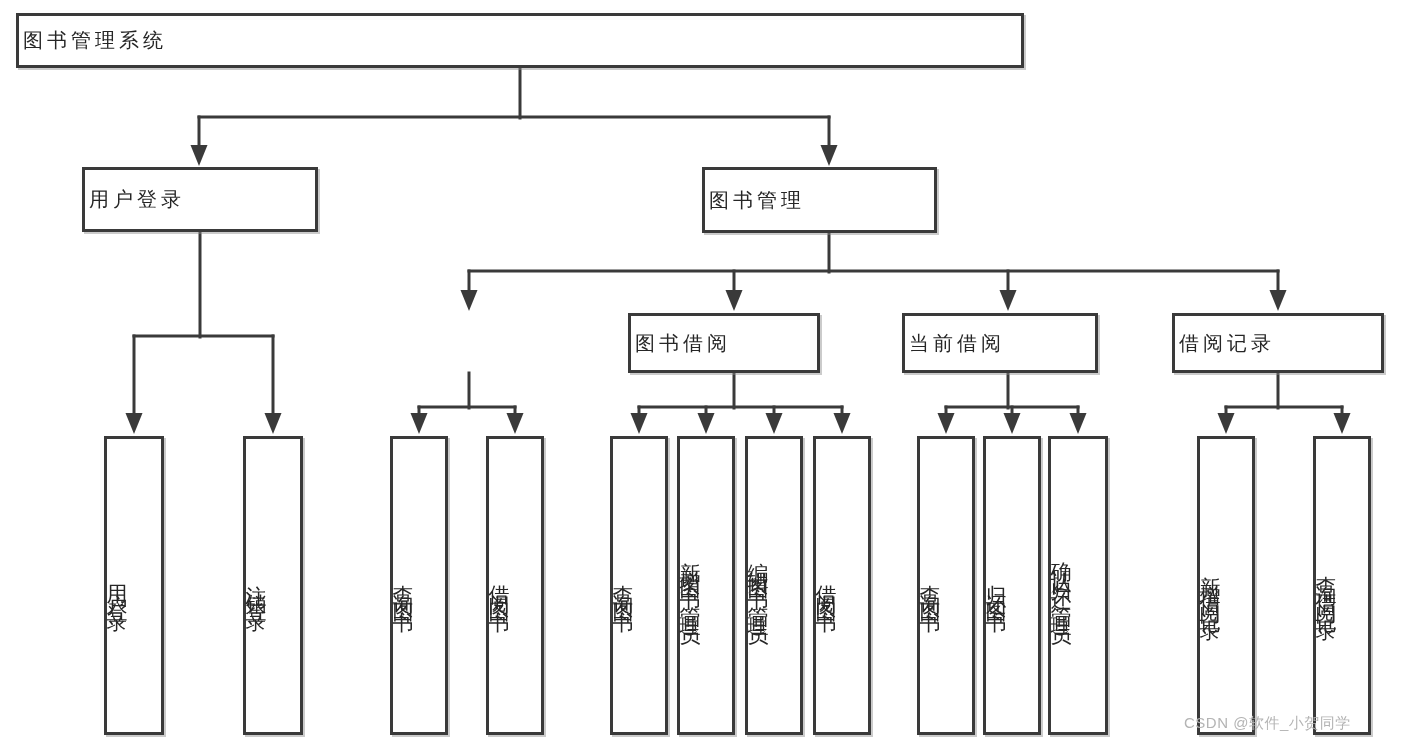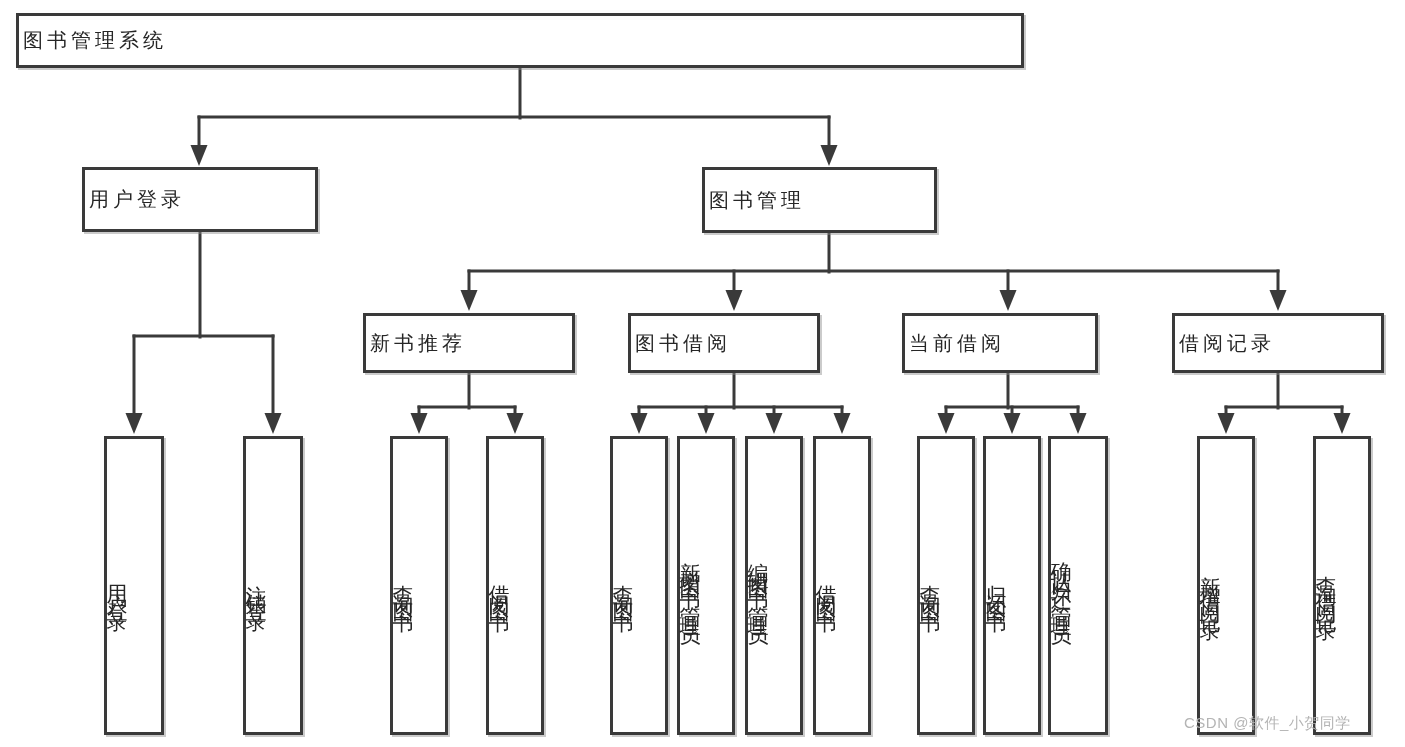--- a/index.html
+++ b/index.html
@@ -123,23 +123,20 @@
     <span class="label">图书管理系统</span>
   </div>
 
   <div class="node node-h" style="left:82px; top:167px; width:236px; height:65px;">
     <span class="label">用户登录</span>
   </div>
   <div class="node node-h" style="left:702px; top:167px; width:235px; height:66px;">
     <span class="label">图书管理</span>
   </div>
 
-  <div class="node node-h" style="left:363px; top:313px; width:212px; height:60px;">
-    <span class="label">新书推荐</span>
-  </div>
   <div class="node node-h" style="left:628px; top:313px; width:192px; height:60px;">
     <span class="label">图书借阅</span>
   </div>
   <div class="node node-h" style="left:902px; top:313px; width:196px; height:60px;">
     <span class="label">当前借阅</span>
   </div>
   <div class="node node-h" style="left:1172px; top:313px; width:212px; height:60px;">
     <span class="label">借阅记录</span>
   </div>
 

